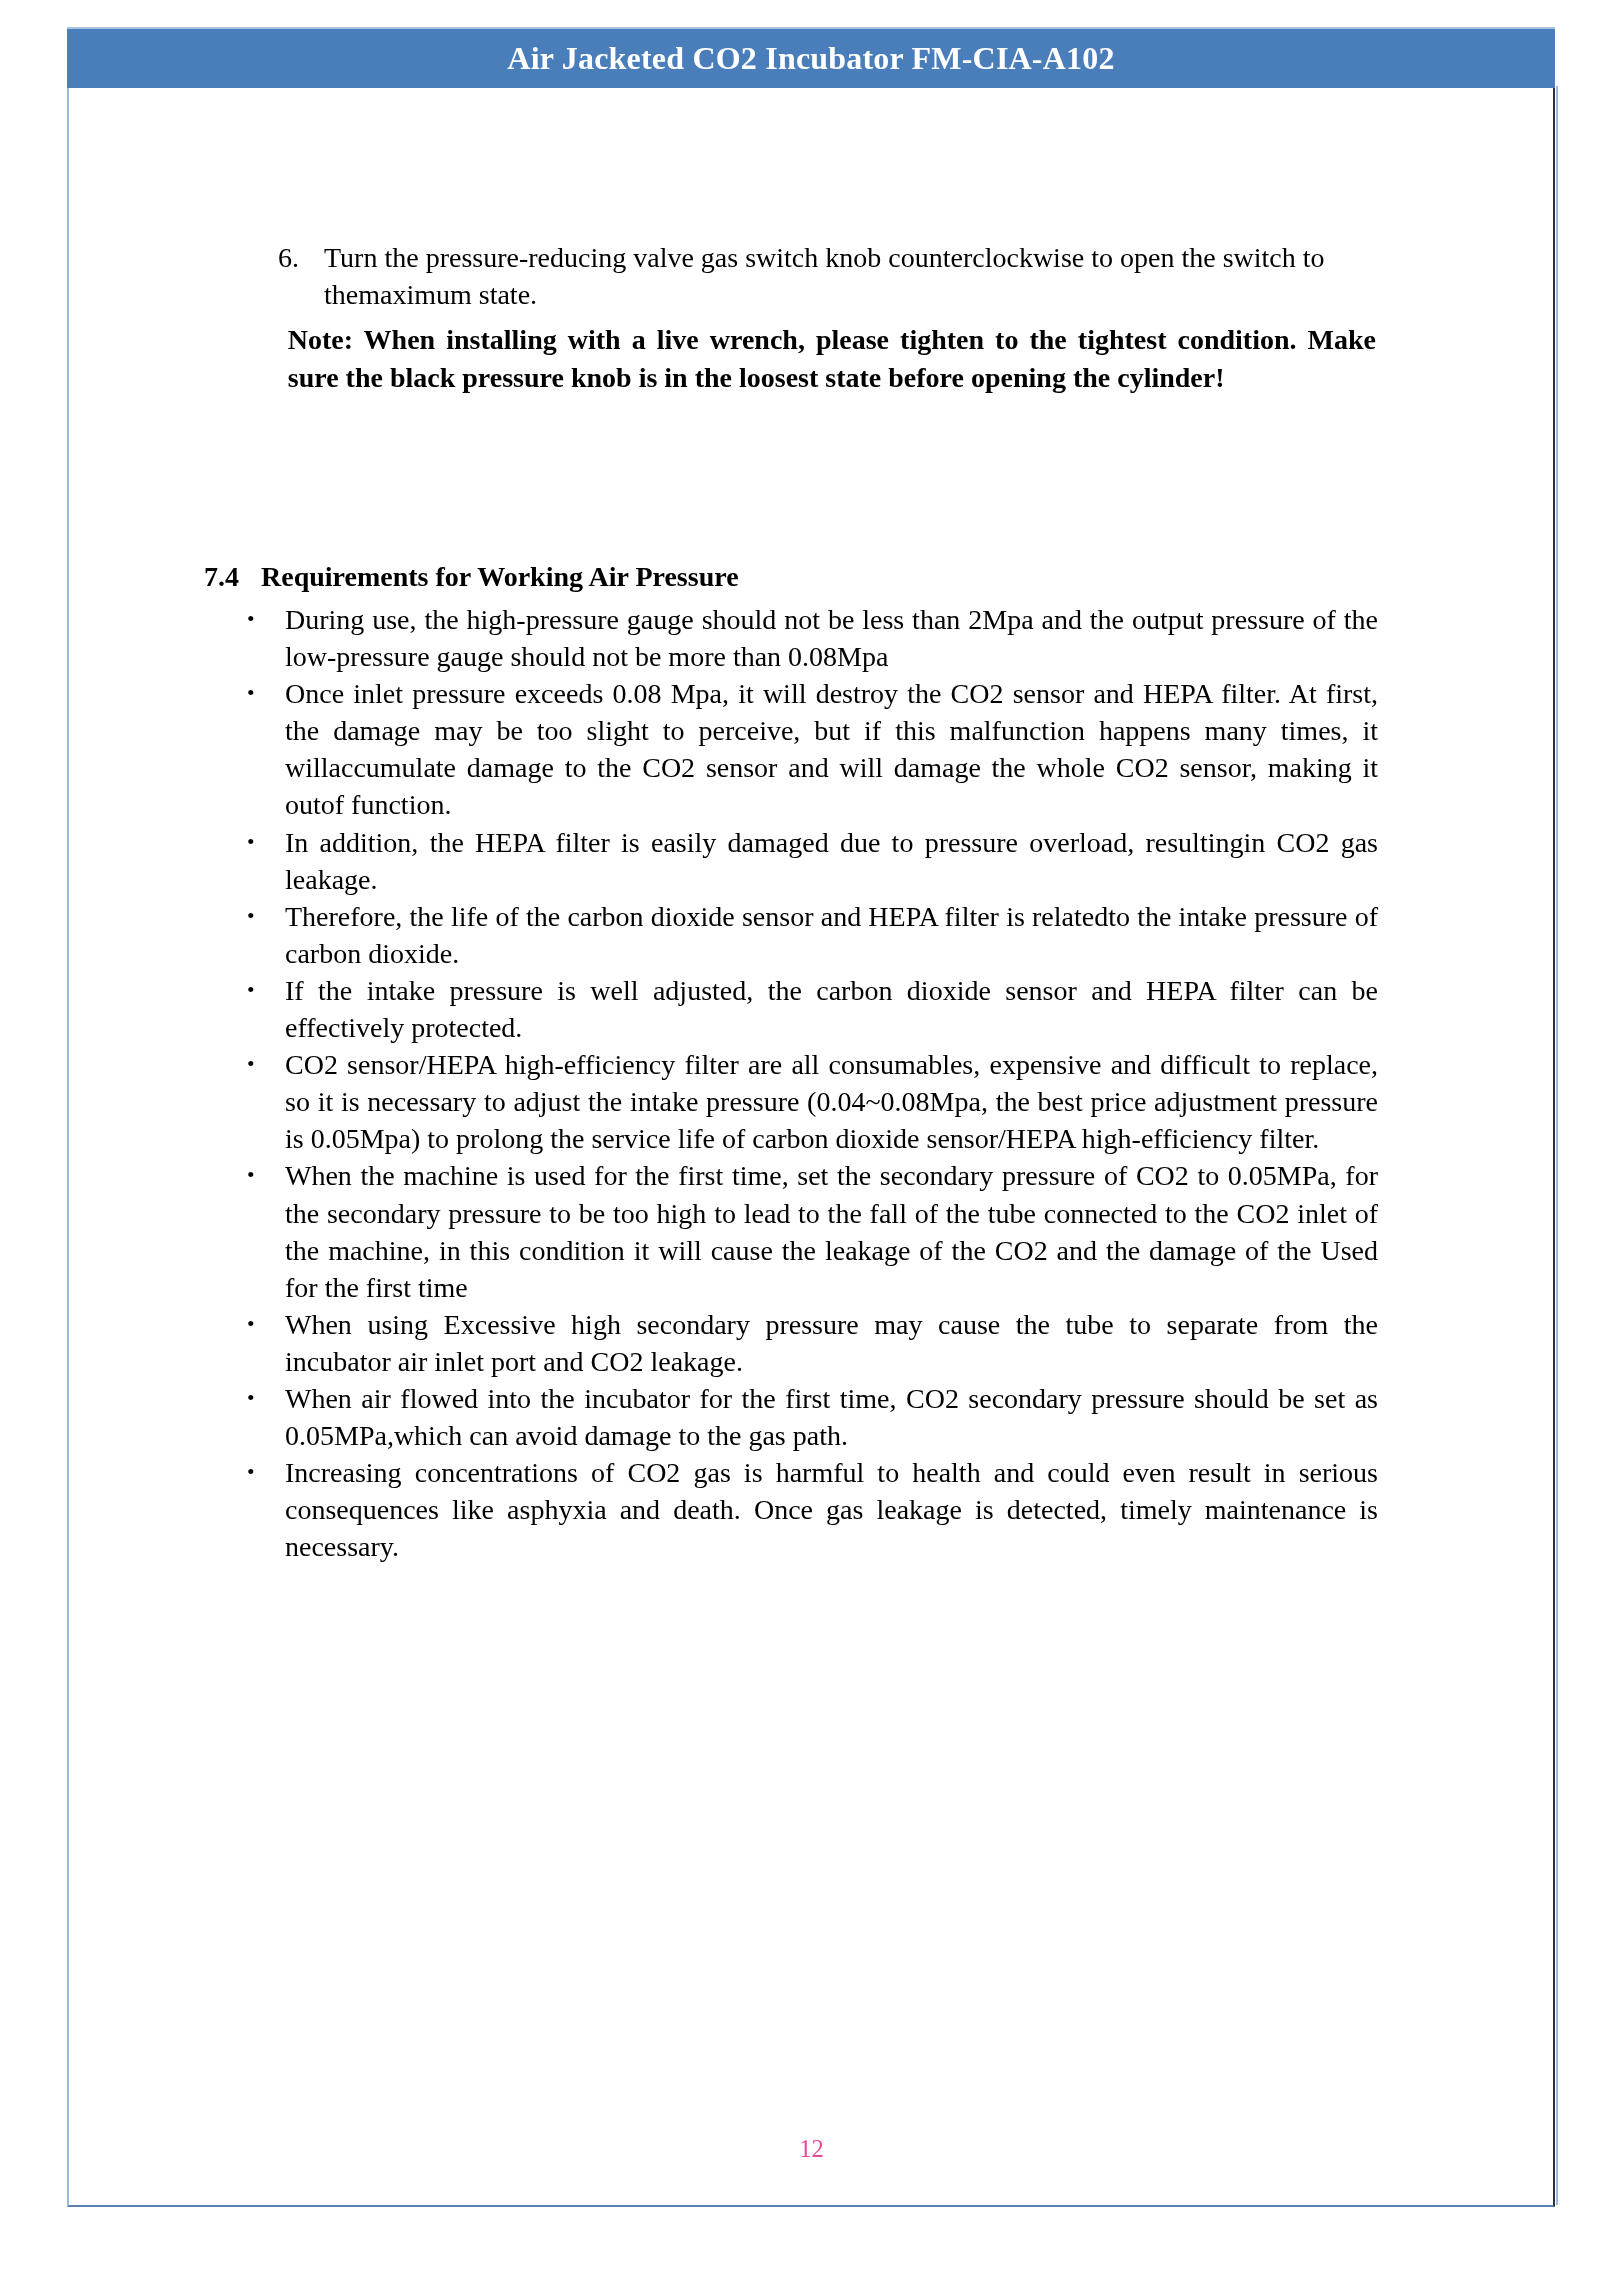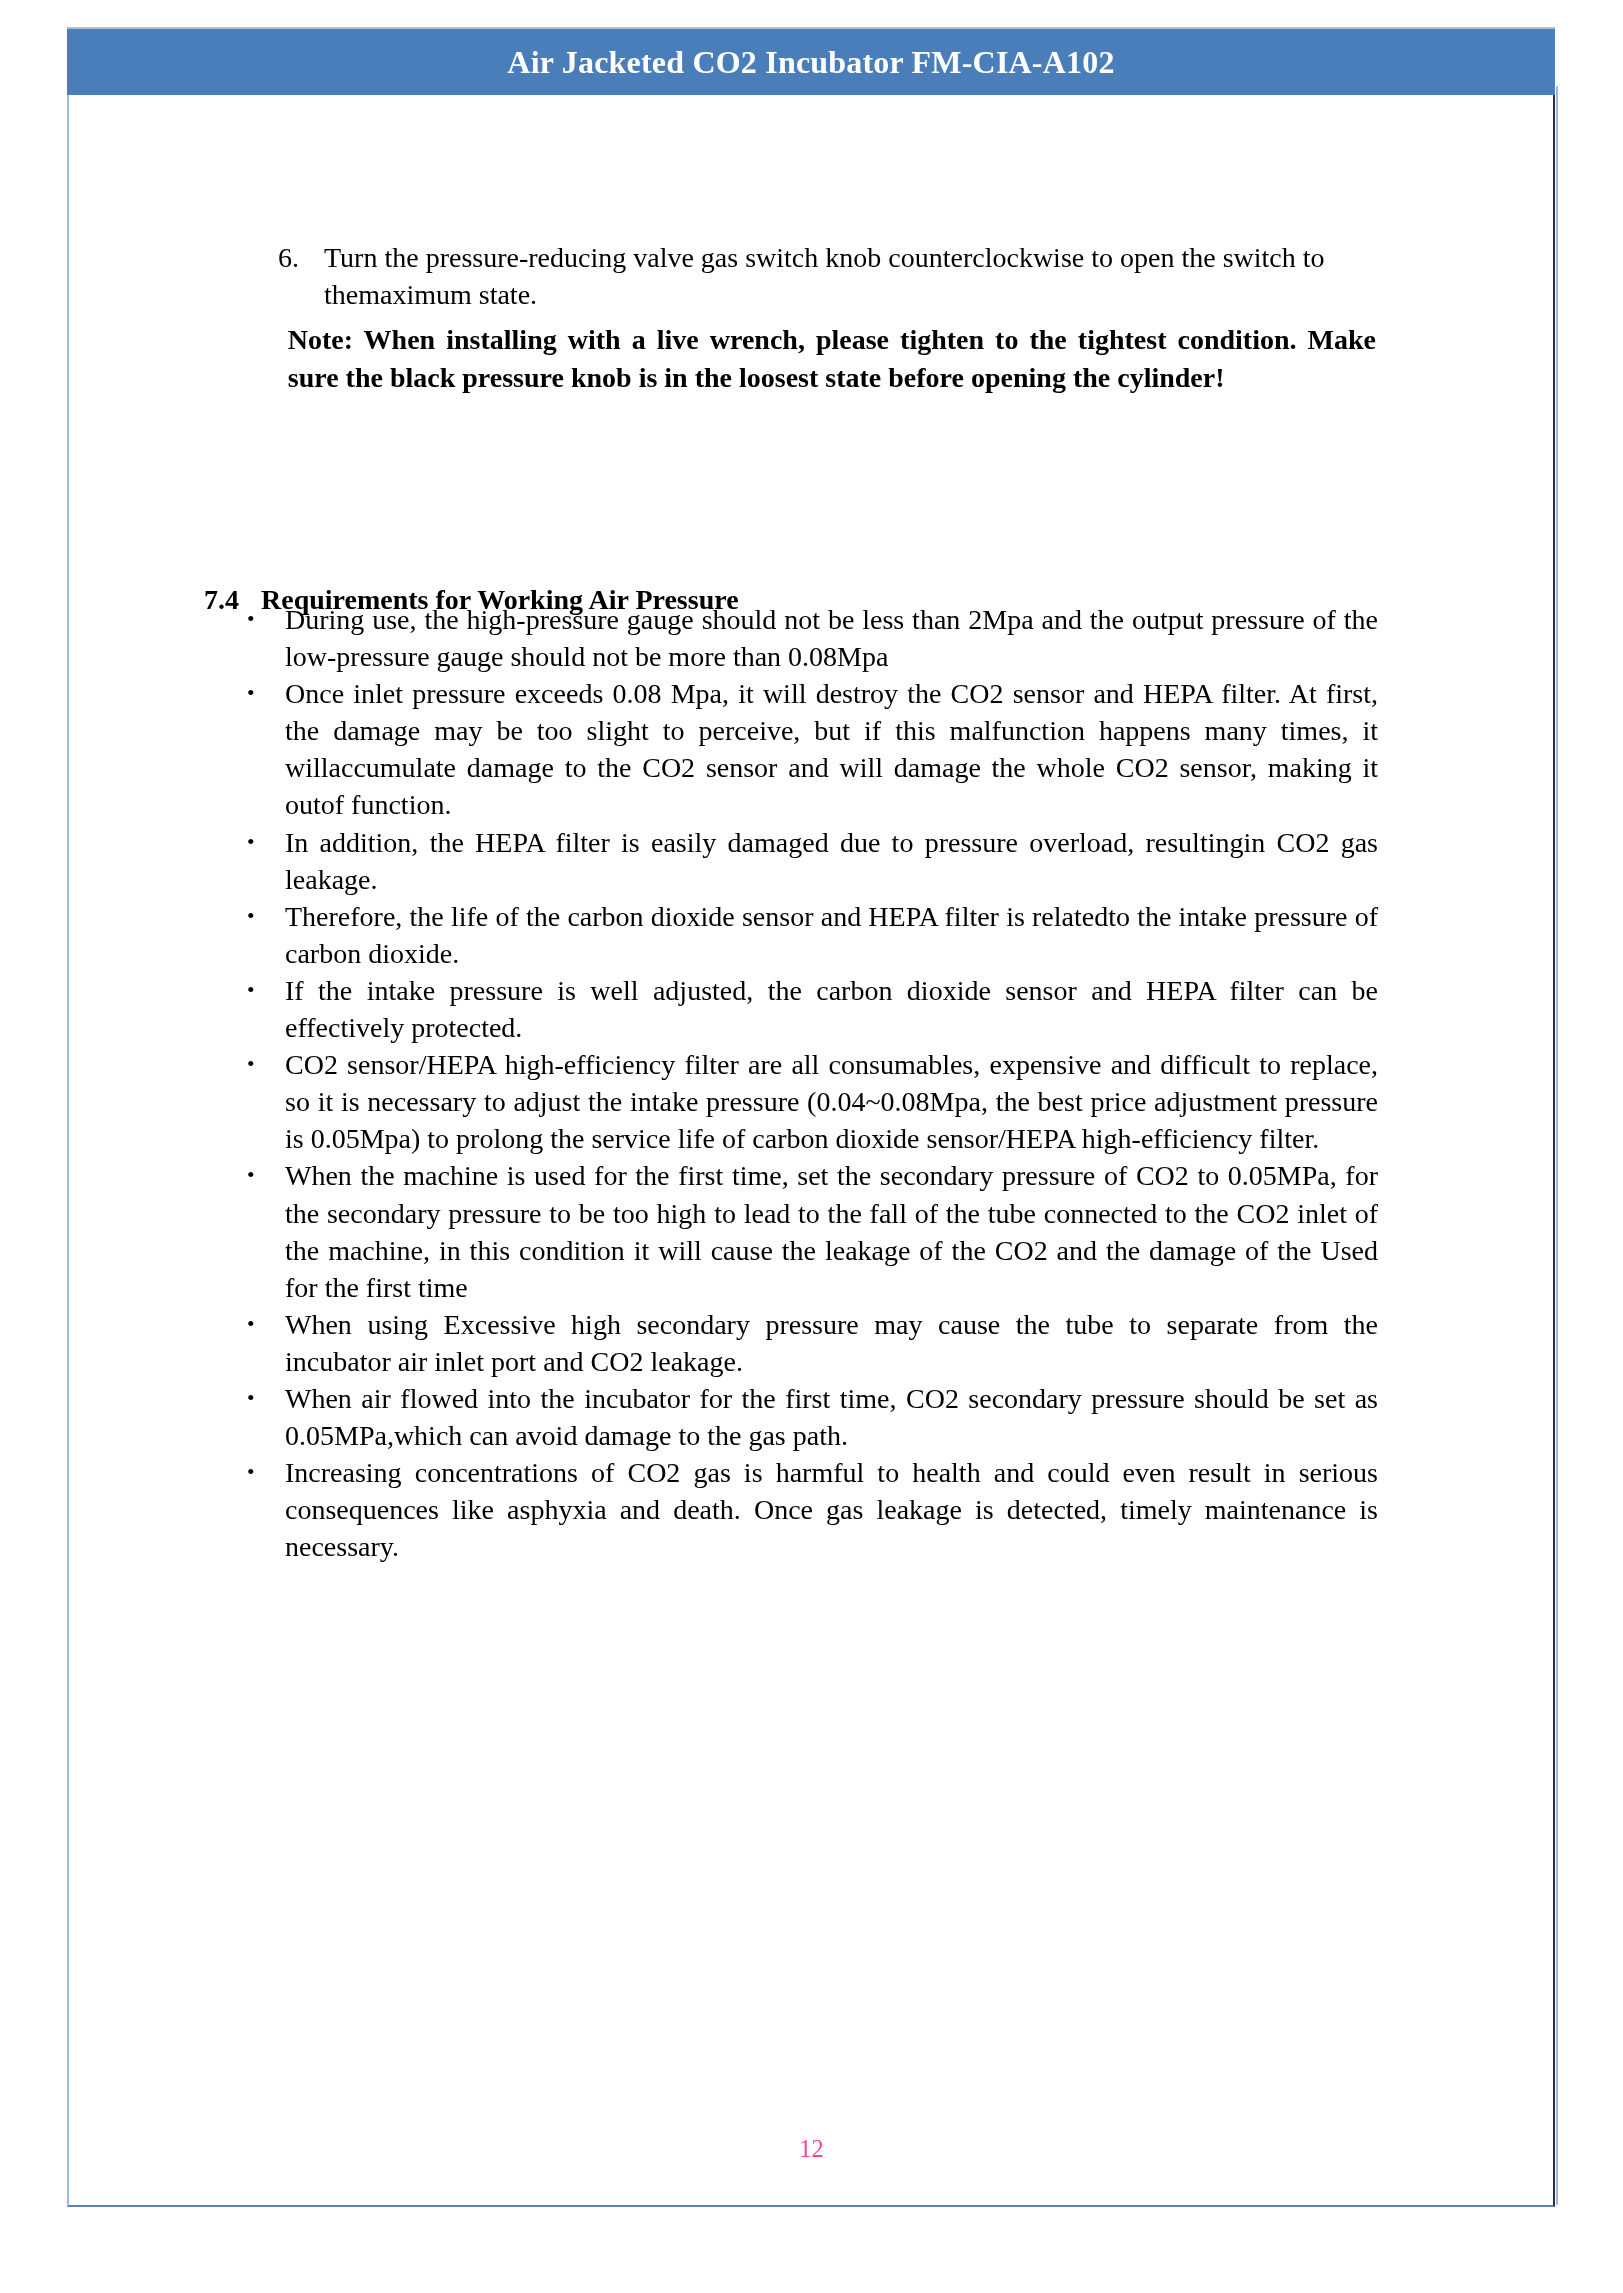--- a/index.html
+++ b/index.html
@@ -35,21 +35,21 @@
     width: 2px;
     background: #9DB9DD;
   }
 
   
   #header-band {
     position: absolute;
     left: 67px;
     top: 27.4px;
     width: 1488px;
-    height: 68px;
+    height: 61px;
     background: #4A7EBB;
     box-sizing: border-box;
     border-top: 2.9px solid #A8C2E0;
     display: flex;
     align-items: center;
     justify-content: center;
   }
   #header-title {
     color: #FFFFFF;
     font-size: 32px;
@@ -99,21 +99,21 @@
     font-weight: bold;
     text-align: justify;
     padding-left: 9.8px;
     color: #000000;
   }
 
   
   #section-heading {
     position: absolute;
     left: 137px;
-    top: 496px;
+    top: 473px;
     font-size: 28px;
     font-weight: bold;
     color: #000000;
     display: flex;
     white-space: nowrap;
   }
   #section-number {
     width: 57px;
     flex: 0 0 57px;
   }

